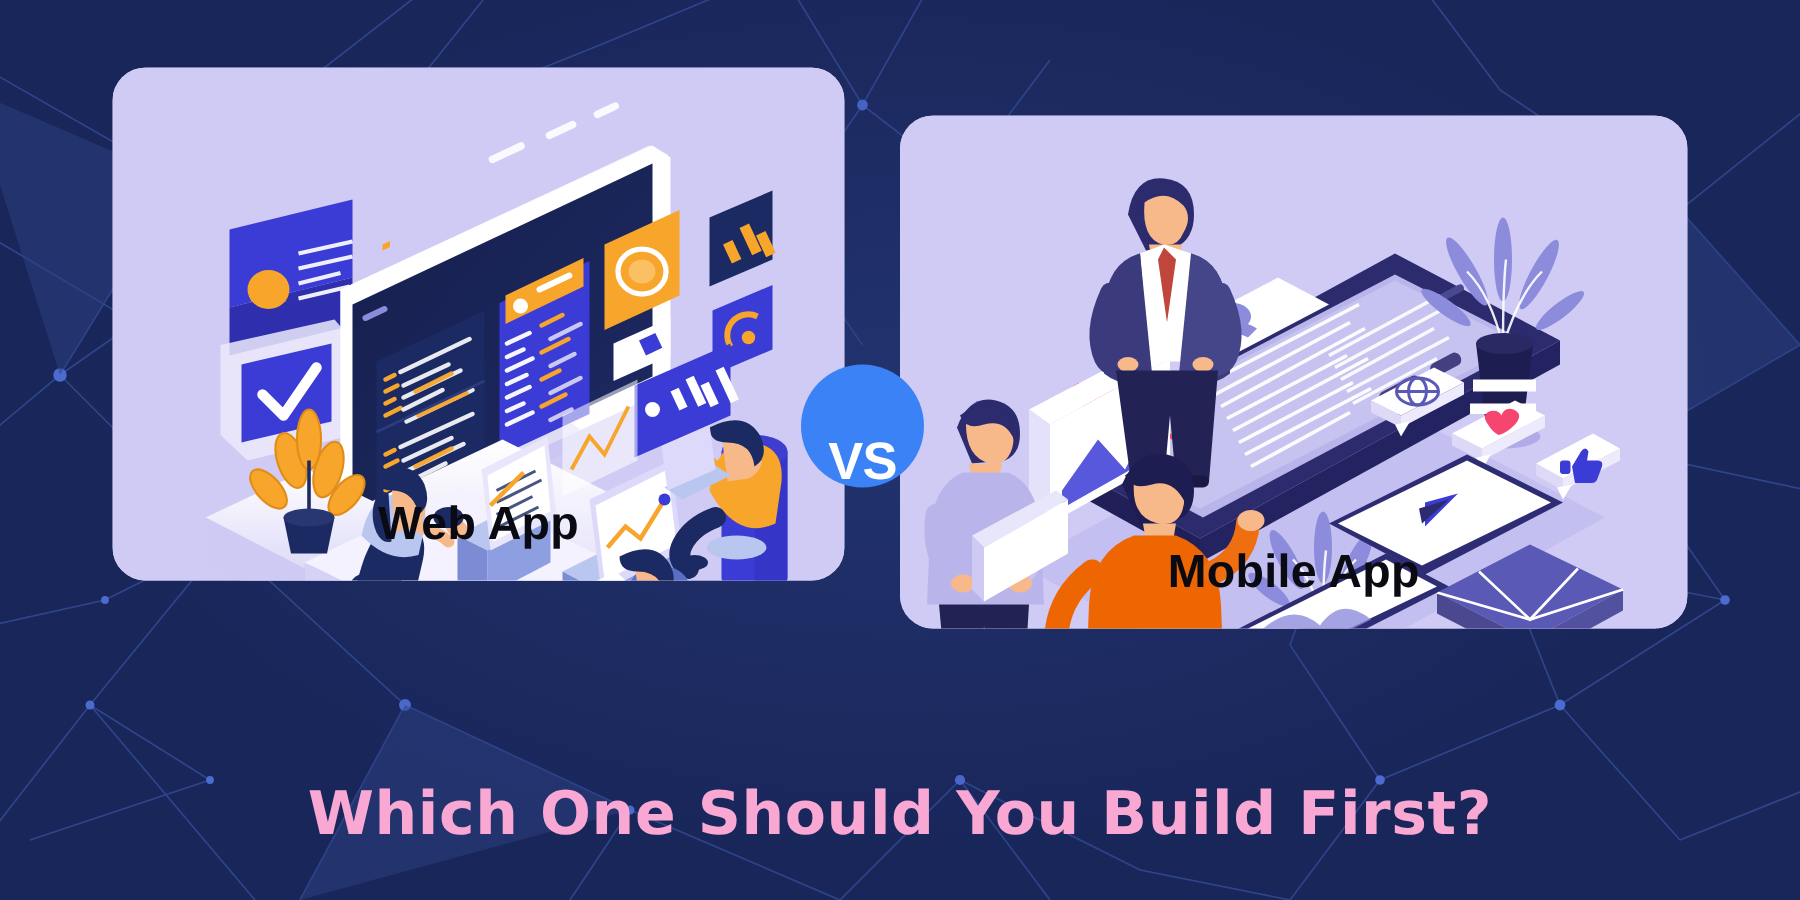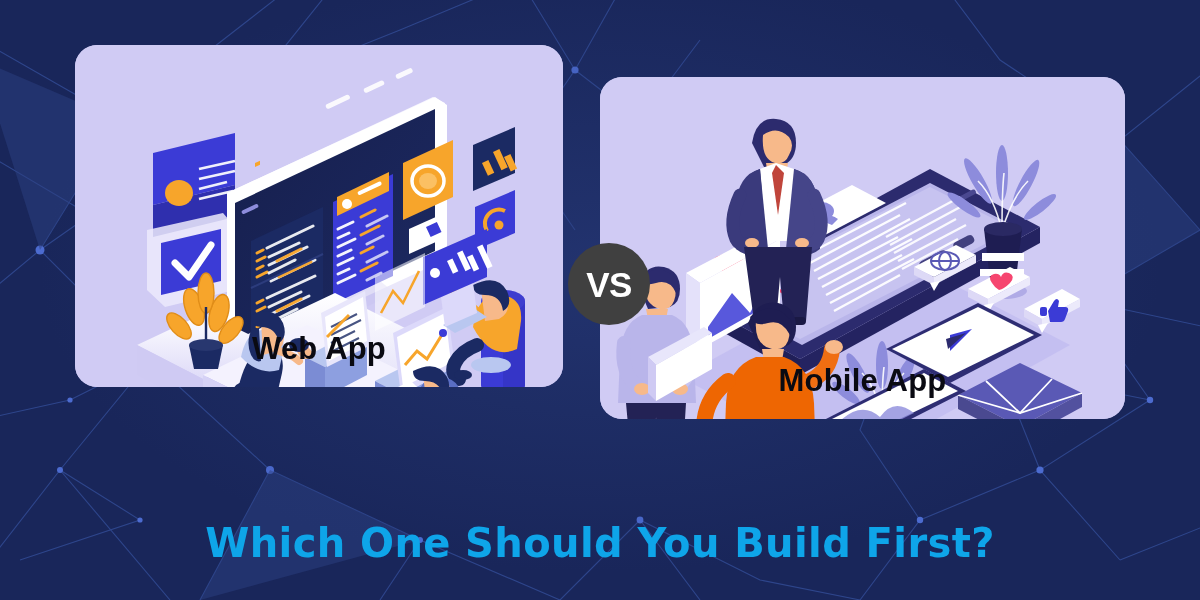--- a/index.html
+++ b/index.html
@@ -19,27 +19,27 @@
   .card{position:absolute;top:45px;height:342px;background:#d0cbf4;border-radius:22px;overflow:hidden;}
   #card-web{left:75px;width:488px;}
   #card-mob{left:600px;width:525px;margin-top:32px;}
 
   .card-label{position:absolute;left:0;right:0;bottom:20px;text-align:center;
     font-size:31px;font-weight:bold;color:#0a0a12;letter-spacing:.2px;}
 
   .art{position:absolute;left:0;top:0;right:0;bottom:0;}
 
   
-  #vs{position:absolute;left:568px;top:243px;width:82px;height:82px;border-radius:50%;
-    background:#404040;display:flex;align-items:center;justify-content:center;z-index:9;}
+  #vs{position:absolute;left:534px;top:243px;width:82px;height:82px;border-radius:50%;
+    background:#3b82f6;display:flex;align-items:flex-end;justify-content:center;z-index:9;}
   #vs span{color:#fff;font-size:35px;font-weight:bold;letter-spacing:-.5px;line-height:1;}
 
   
   #headline{position:absolute;left:0;right:0;top:520px;text-align:center;
-    color:#0ea5e9;font-size:40px;font-weight:bold;letter-spacing:.4px;
+    color:#f9a8d4;font-size:40px;font-weight:bold;letter-spacing:.4px;
     font-family:"DejaVu Sans","Liberation Sans",sans-serif;}
 </style>
 </head>
 <body>
 
 <div id="stage">
 
   <svg class="bg-net" viewBox="0 0 1200 600">
     <rect x="0" y="0" width="1200" height="600" fill="#19265a"></rect>
     <g stroke="#35509c" stroke-width="1.1" fill="none" opacity=".75">

